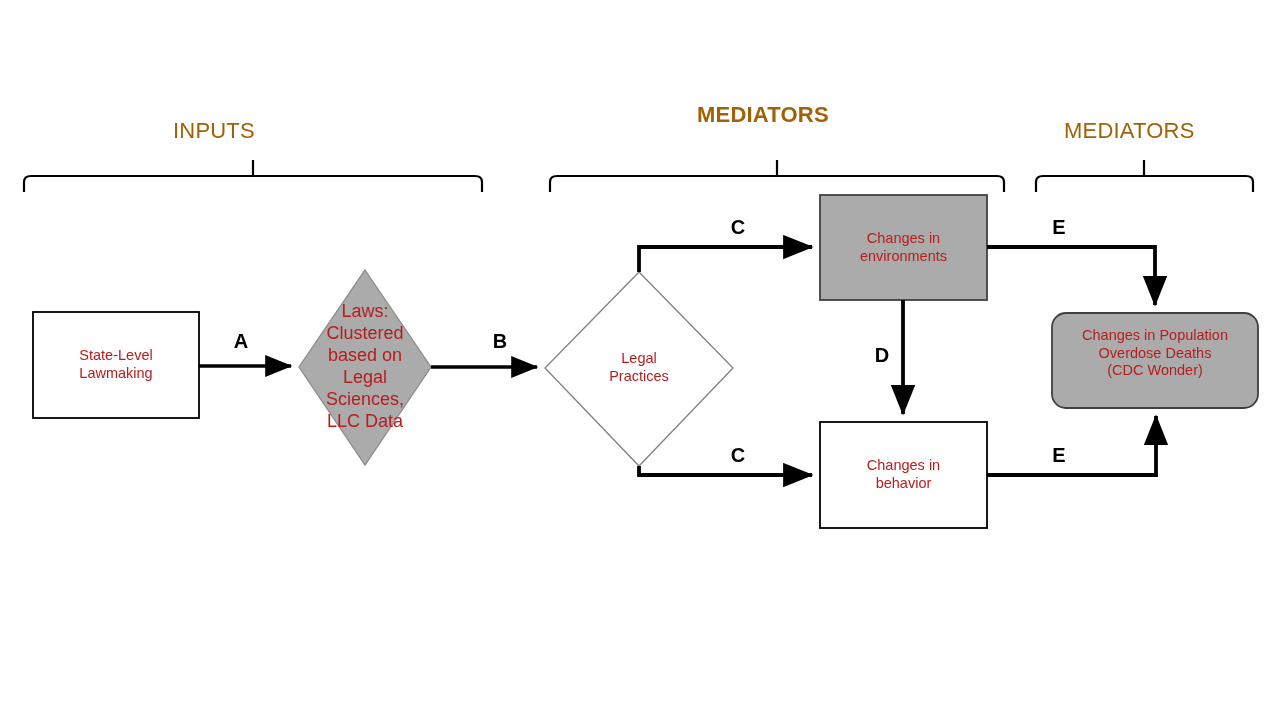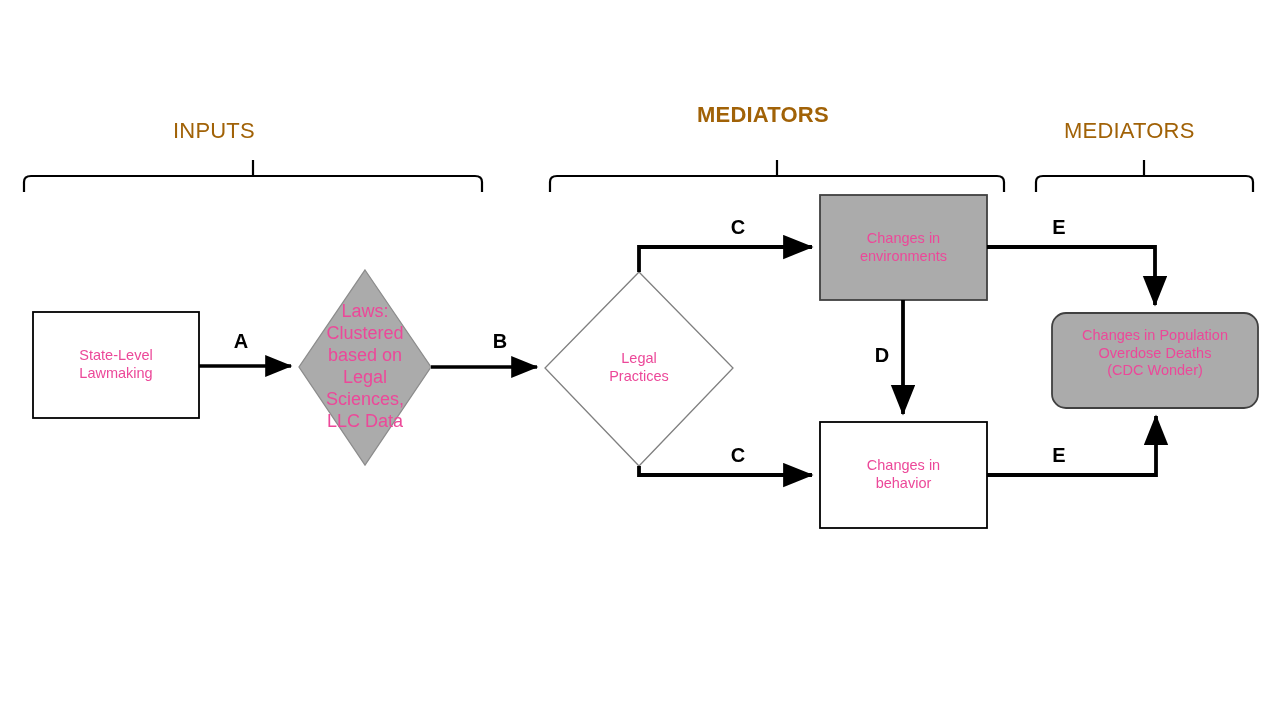--- a/index.html
+++ b/index.html
@@ -26,21 +26,21 @@
     height: 720px;
   }
   .node-label {
     position: absolute;
     display: flex;
     align-items: center;
     justify-content: center;
     text-align: center;
     line-height: 1.22;
     font-size: 14.5px;
-    color: #ec4899;
+    color: #b91c1c;
     pointer-events: none;
     white-space: pre-line;
   }
   .group-label {
     position: absolute;
     text-align: left;
     font-size: 22px;
     color: #a16207;
     letter-spacing: 0.2px;
   }

